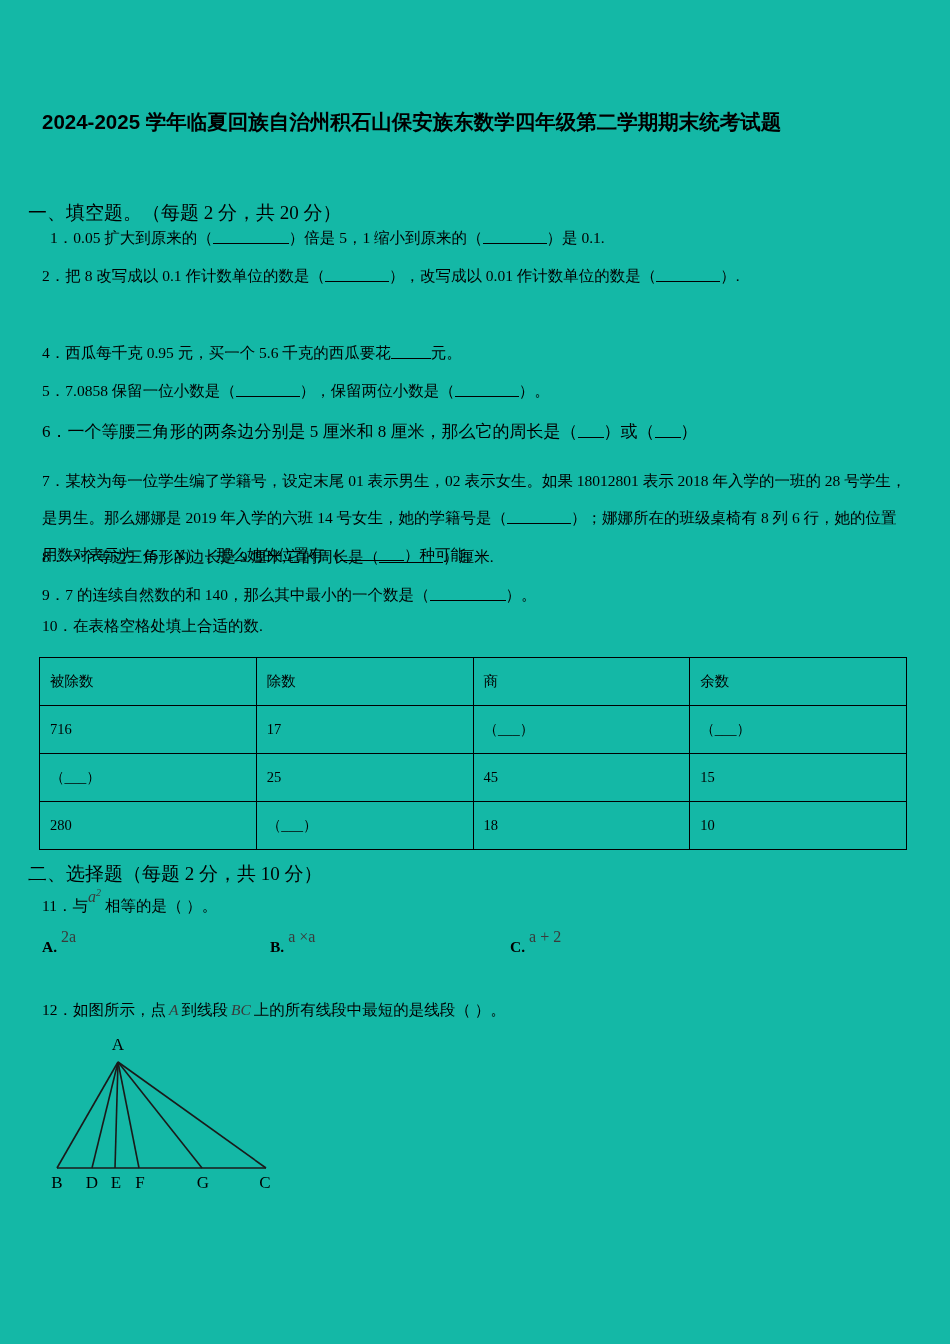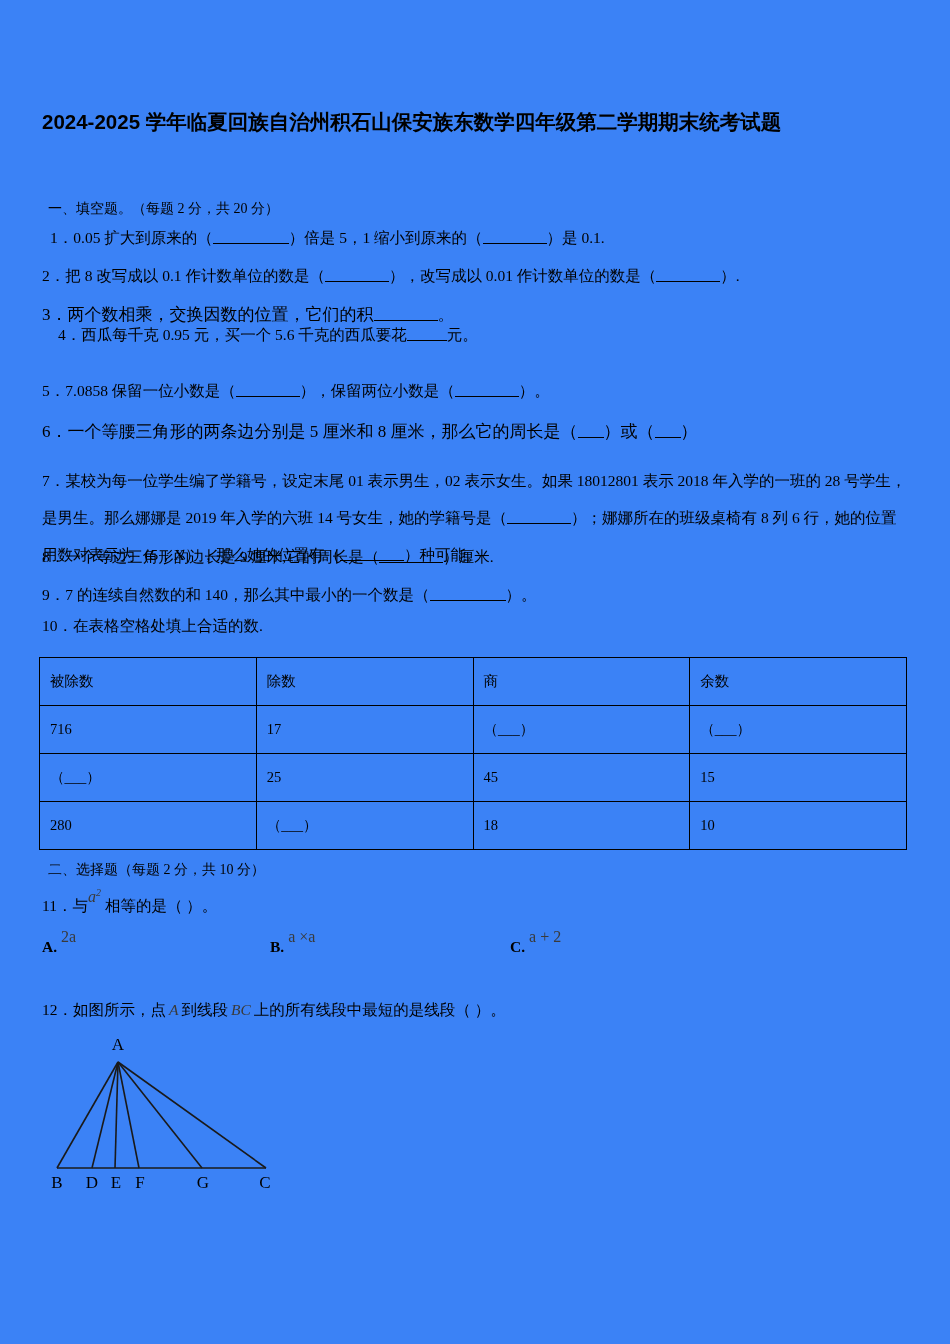--- a/index.html
+++ b/index.html
@@ -13,38 +13,38 @@
     position: relative;
     font-family: "Liberation Serif", "DejaVu Serif", serif;
     color: #000000;
     overflow: hidden;
   }
   .page {
     position: absolute;
     left: 0; top: 0;
     width: 950px;
     height: 1344px;
-    background: #3b82f6;
+    background: #14b8a6;
   }
   .doc-title {
     position: absolute;
     left: 42px;
     top: 108px;
     width: 866px;
     font-family: "Liberation Sans", "DejaVu Sans", sans-serif;
     font-weight: bold;
     font-size: 20.5px;
     letter-spacing: 0px;
     white-space: nowrap;
     color: #000;
   }
   .section-head {
     position: absolute;
-    left: 48px;
-    font-size: 14px;
+    left: 28px;
+    font-size: 19px;
     white-space: nowrap;
   }
   .q {
     position: absolute;
     left: 42px;
     font-size: 15.5px;
     white-space: nowrap;
     color: #000;
   }
   .q.big { font-size: 17px; }
@@ -136,25 +136,22 @@
   <div class="section-head" style="top:200px;">一、填空题。（每题 2 分，共 20 分）</div>
 
   <div class="q" style="top:228px;margin-left:8px;">
     <span>1．</span><span>0.05 扩大到原来的（</span><span class="u7"></span><span>）倍是 5，1 缩小到原来的（</span><span class="u6"></span><span>）是 0.1.</span>
   </div>
 
   <div class="q" style="top:266px;">
     <span>2．</span><span>把 8 改写成以 0.1 作计数单位的数是（</span><span class="u6"></span><span>），改写成以  0.01 作计数单位的数是（</span><span class="u6"></span><span>）.</span>
   </div>
 
-  <div class="q big" style="top:303px;">
-    <span>3．</span><span>两个数相乘，交换因数的位置，它们的积</span><span class="u6"></span><span>。</span>
-  </div>
-
-  <div class="q" style="top:325px;margin-left:16px;">
+
+  <div class="q" style="top:343px;">
     <span>4．</span><span>西瓜每千克 0.95 元，买一个 5.6 千克的西瓜要花</span><span class="u4"></span><span>元。</span>
   </div>
 
   <div class="q" style="top:381px;">
     <span>5．</span><span>7.0858 保留一位小数是（</span><span class="u6"></span><span>），保留两位小数是（</span><span class="u6"></span><span>）。</span>
   </div>
 
   <div class="q big" style="top:420px;">
     <span>6．</span><span>一个等腰三角形的两条边分别是 5 厘米和 8 厘米，那么它的周长是（</span><span class="u3"></span><span>）或（</span><span class="u3"></span><span>）</span>
   </div>

